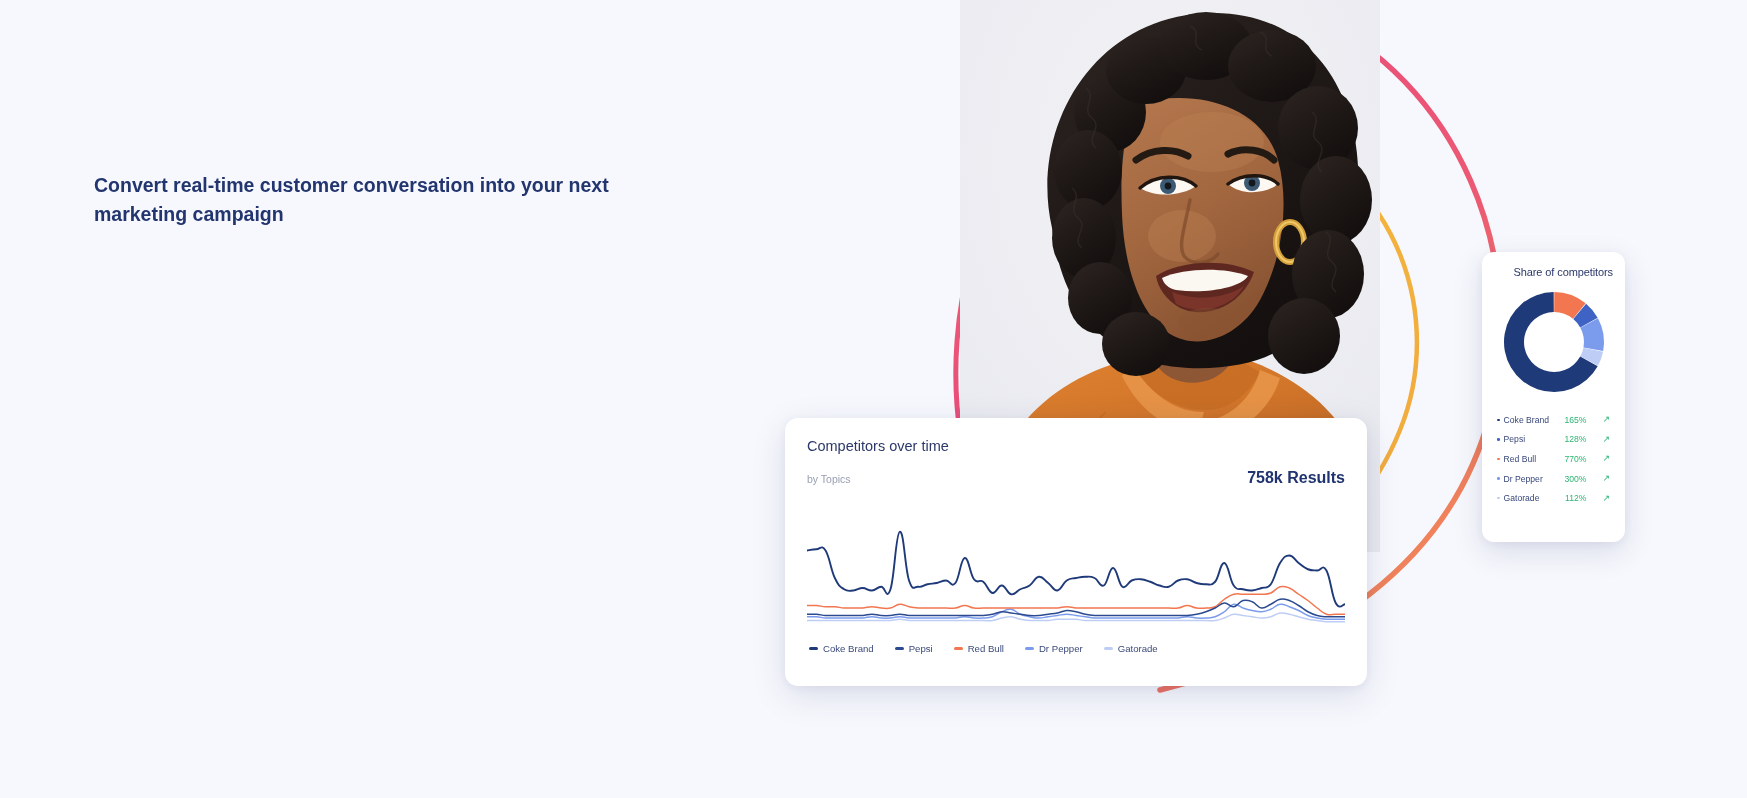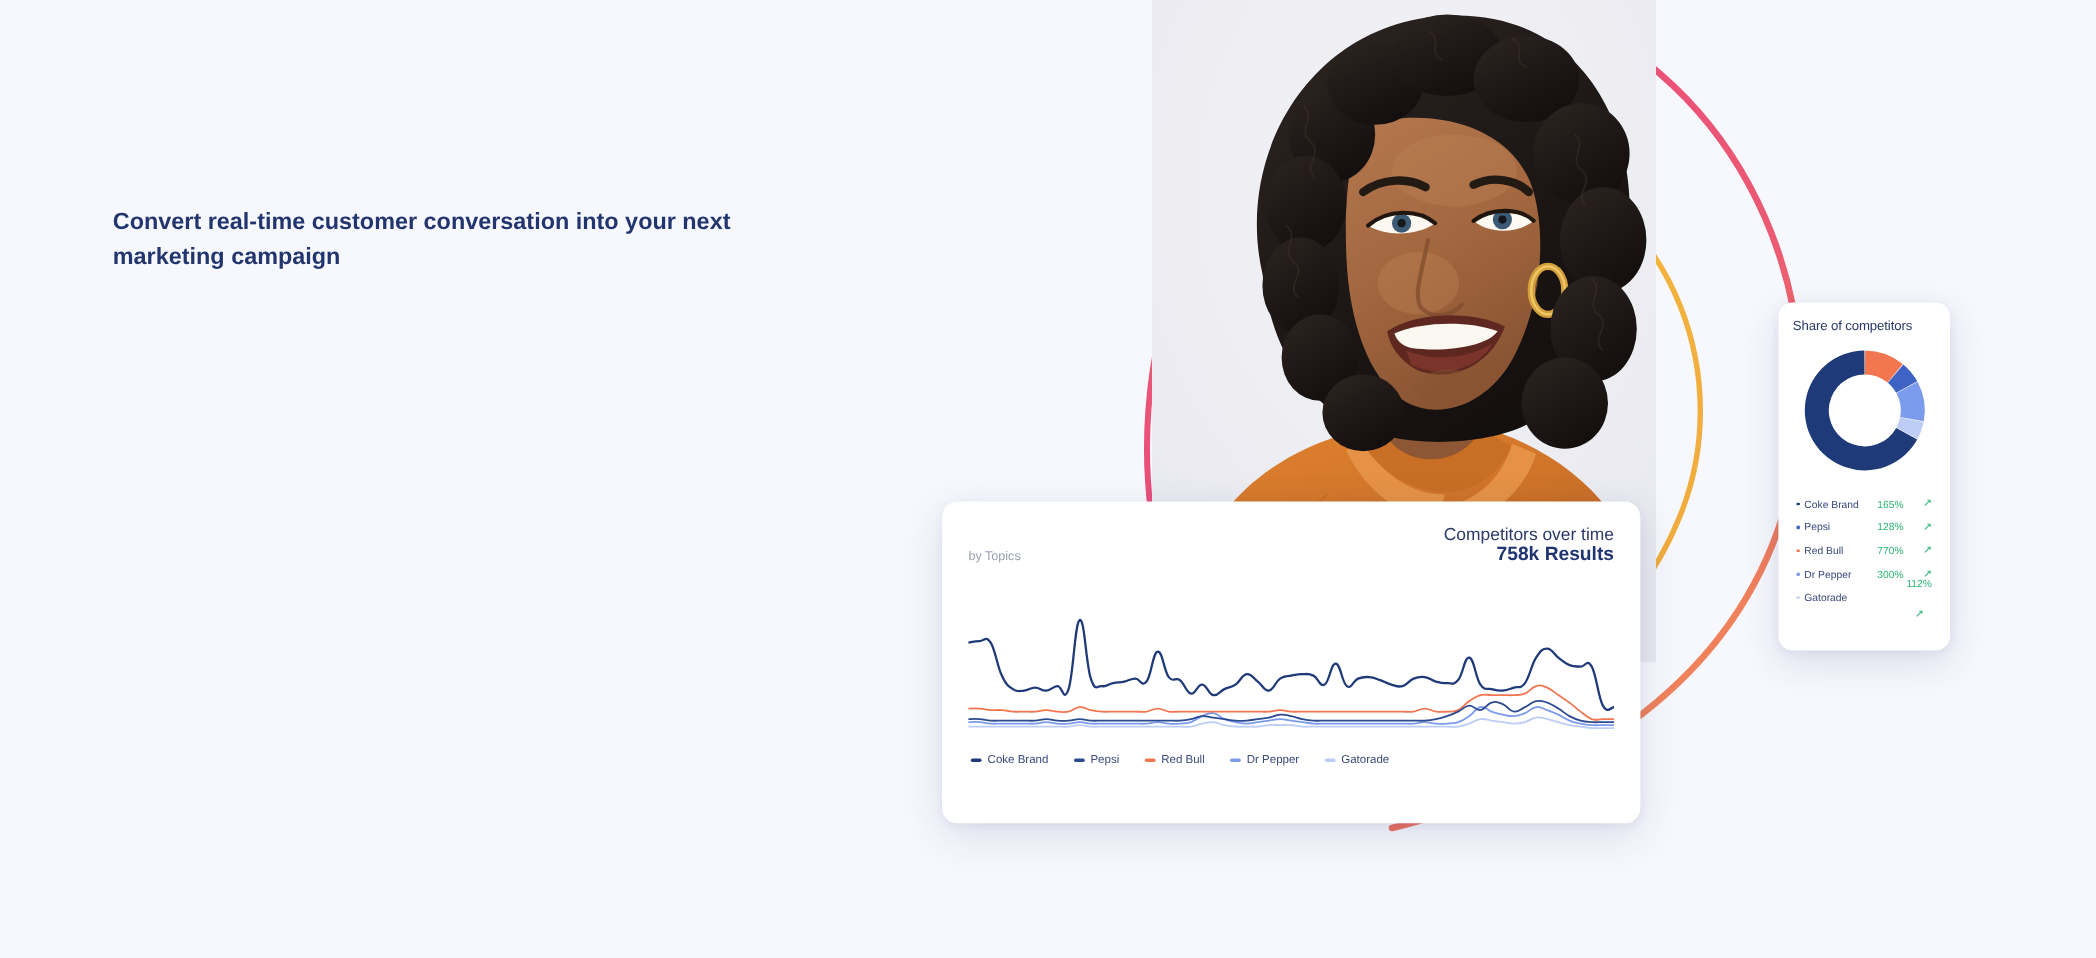--- a/index.html
+++ b/index.html
@@ -87,27 +87,27 @@
     background: #ffffff;
     border-radius: 13px;
     box-shadow: 0 10px 34px rgba(32, 50, 110, 0.13), 0 2px 8px rgba(32,50,110,0.06);
     padding: 20px 22px 14px 22px;
   }
 
   .chart-title {
     font-size: 14.5px;
     color: #2b3869;
     font-weight: 400;
-    text-align: right;
   }
 
   .chart-subrow {
     display: flex;
     align-items: baseline;
     justify-content: space-between;
+    margin-top: 15px;
   }
 
   .chart-by {
     font-size: 10.5px;
     color: #9aa0b4;
   }
 
   .chart-results {
     font-size: 16px;
     font-weight: 700;
@@ -154,21 +154,21 @@
     height: 290px;
     background: #ffffff;
     border-radius: 12px;
     box-shadow: 0 10px 30px rgba(32, 50, 110, 0.14), 0 2px 8px rgba(32,50,110,0.06);
     padding: 14px 12px 10px 12px;
   }
 
   .donut-title {
     font-size: 11px;
     color: #2b3869;
-    text-align: left;
+    text-align: right;
     letter-spacing: -0.1px;
   }
 
   .donut-wrap {
     margin: 10px auto 0 auto;
     width: 108px;
     height: 108px;
   }
   .donut-wrap svg { display: block; width: 100%; height: 100%; }
 
@@ -460,21 +460,21 @@
           <div class="donut-val" style="color: rgb(43, 182, 115);">
             <span>300%</span>
             <span class="arrow-up-right">↗</span>
           </div>
         </div>
         <div class="donut-row">
           <div class="donut-left">
             <span class="donut-dot" style="background: rgb(189, 205, 245);"></span>
             <span class="donut-label">Gatorade</span>
           </div>
-          <div class="donut-val" style="color: rgb(43, 182, 115); flex-direction: column;">
+          <div class="donut-val" style="color: rgb(43, 182, 115);">
             <span>112%</span>
             <span class="arrow-up-right">↗</span>
           </div>
         </div>
       </div>
   </div>
 
 </div>
 
 </body></html>

